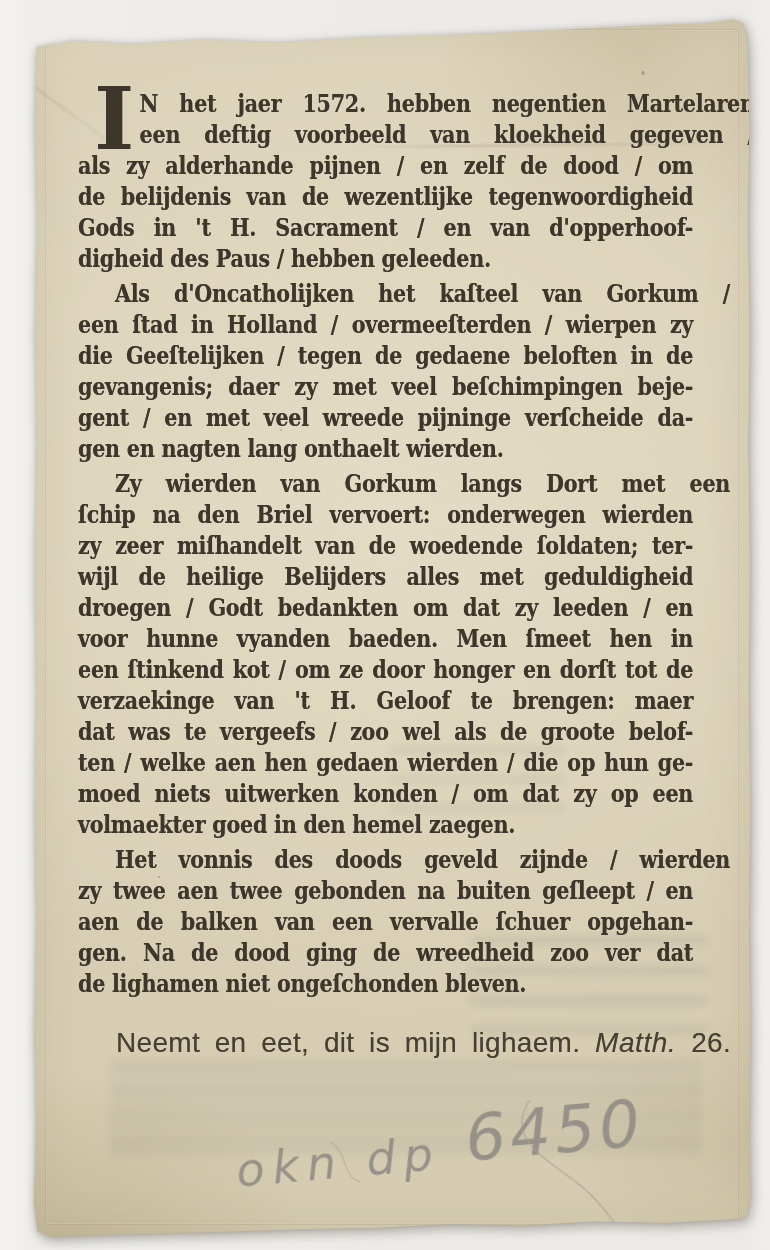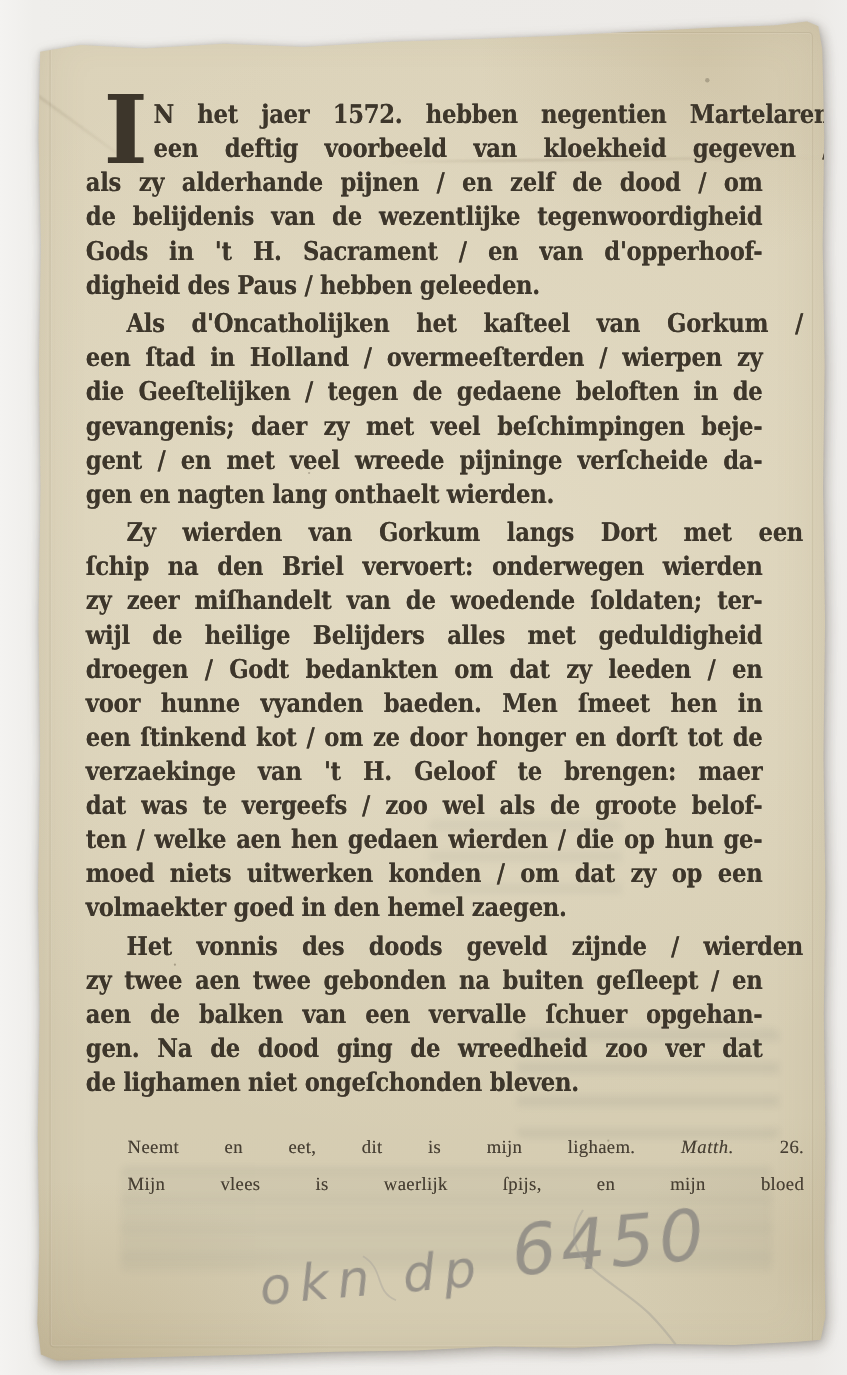--- a/index.html
+++ b/index.html
@@ -48,21 +48,21 @@
   .line{height:31px;line-height:31px;white-space:nowrap;}
   .bl{width:699px;font-family:"DejaVu Serif",serif;font-weight:700;font-size:23.5px;
     letter-spacing:-0.3px;transform:scaleX(0.88);transform-origin:0 50%;
     text-shadow:0 0 .5px rgba(61,54,43,.7);}
   .j{text-align:justify;text-align-last:justify;}
   .ind{padding-left:42px;}
   .dcpad{padding-left:70px;}
   .dropcap{position:absolute;left:16px;top:0;font-family:"DejaVu Serif",serif;font-weight:700;
     font-size:86px;line-height:60px;color:#3d362b;text-shadow:0 0 .6px rgba(61,54,43,.7);}
   .quote-area{position:absolute;left:48px;top:1012px;width:615px;color:#473f33;}
-  .rm{width:615px;font-family:Liberation Serif, serif;font-size:17px;height:34px;line-height:34px;
+  .rm{width:615px;font-family:Liberation Sans, sans-serif;font-size:28px;height:34px;line-height:34px;
     letter-spacing:.3px;text-shadow:0 0 .4px rgba(71,63,51,.55);}
   .qind{padding-left:38px;}
   .it{font-style:italic;letter-spacing:.6px;}
   .pencil{position:absolute;left:205px;top:1096px;transform:rotate(-5deg);
     font-family:"DejaVu Sans",sans-serif;font-style:italic;color:#8f8b84;
     filter:blur(.4px);opacity:.88;white-space:nowrap;}
   .pw{font-size:46px;letter-spacing:8px;}
   .pn{font-size:64px;letter-spacing:4px;margin-left:26px;position:relative;top:-6px;}
   .pencil-squiggle{position:absolute;left:0;top:0;width:724px;height:1226px;opacity:.45;}
 </style>
@@ -116,21 +116,20 @@
             <div class="line bl j ind">Het vonnis des doods geveld zijnde / wierden</div>
             <div class="line bl j">zy twee aen twee gebonden na buiten geſleept / en</div>
             <div class="line bl j">aen de balken van een vervalle ſchuer opgehan-</div>
             <div class="line bl j">gen. Na de dood ging de wreedheid zoo ver dat</div>
             <div class="line bl">de lighamen niet ongeſchonden bleven.</div>
           </div>
         </div>
 
       <div class="quote-area">
           <div class="line rm j qind"><span>Neemt en eet, dit is mijn lighaem. </span><span class="it">Matth.</span><span> 26.</span></div>
-          <div class="line rm j qind"><span>Mijn vlees is waerlijk ſpijs, en mijn bloed</span></div>
         </div>
 
       <div class="pencil">
         <span class="pw">okn dp</span><span class="pn">6450</span>
       </div>
 
       <svg class="pencil-squiggle" viewBox="0 0 724 1226" xmlns="http://www.w3.org/2000/svg">
         <path d="M500 1086 C 470 1130, 530 1150, 560 1180 C 585 1205, 590 1220, 600 1226" fill="none" stroke="#a39f97" stroke-width="2"></path>
         <path d="M300 1128 C 320 1140, 310 1160, 330 1168" fill="none" stroke="#a7a39b" stroke-width="1.6"></path>
       </svg>

